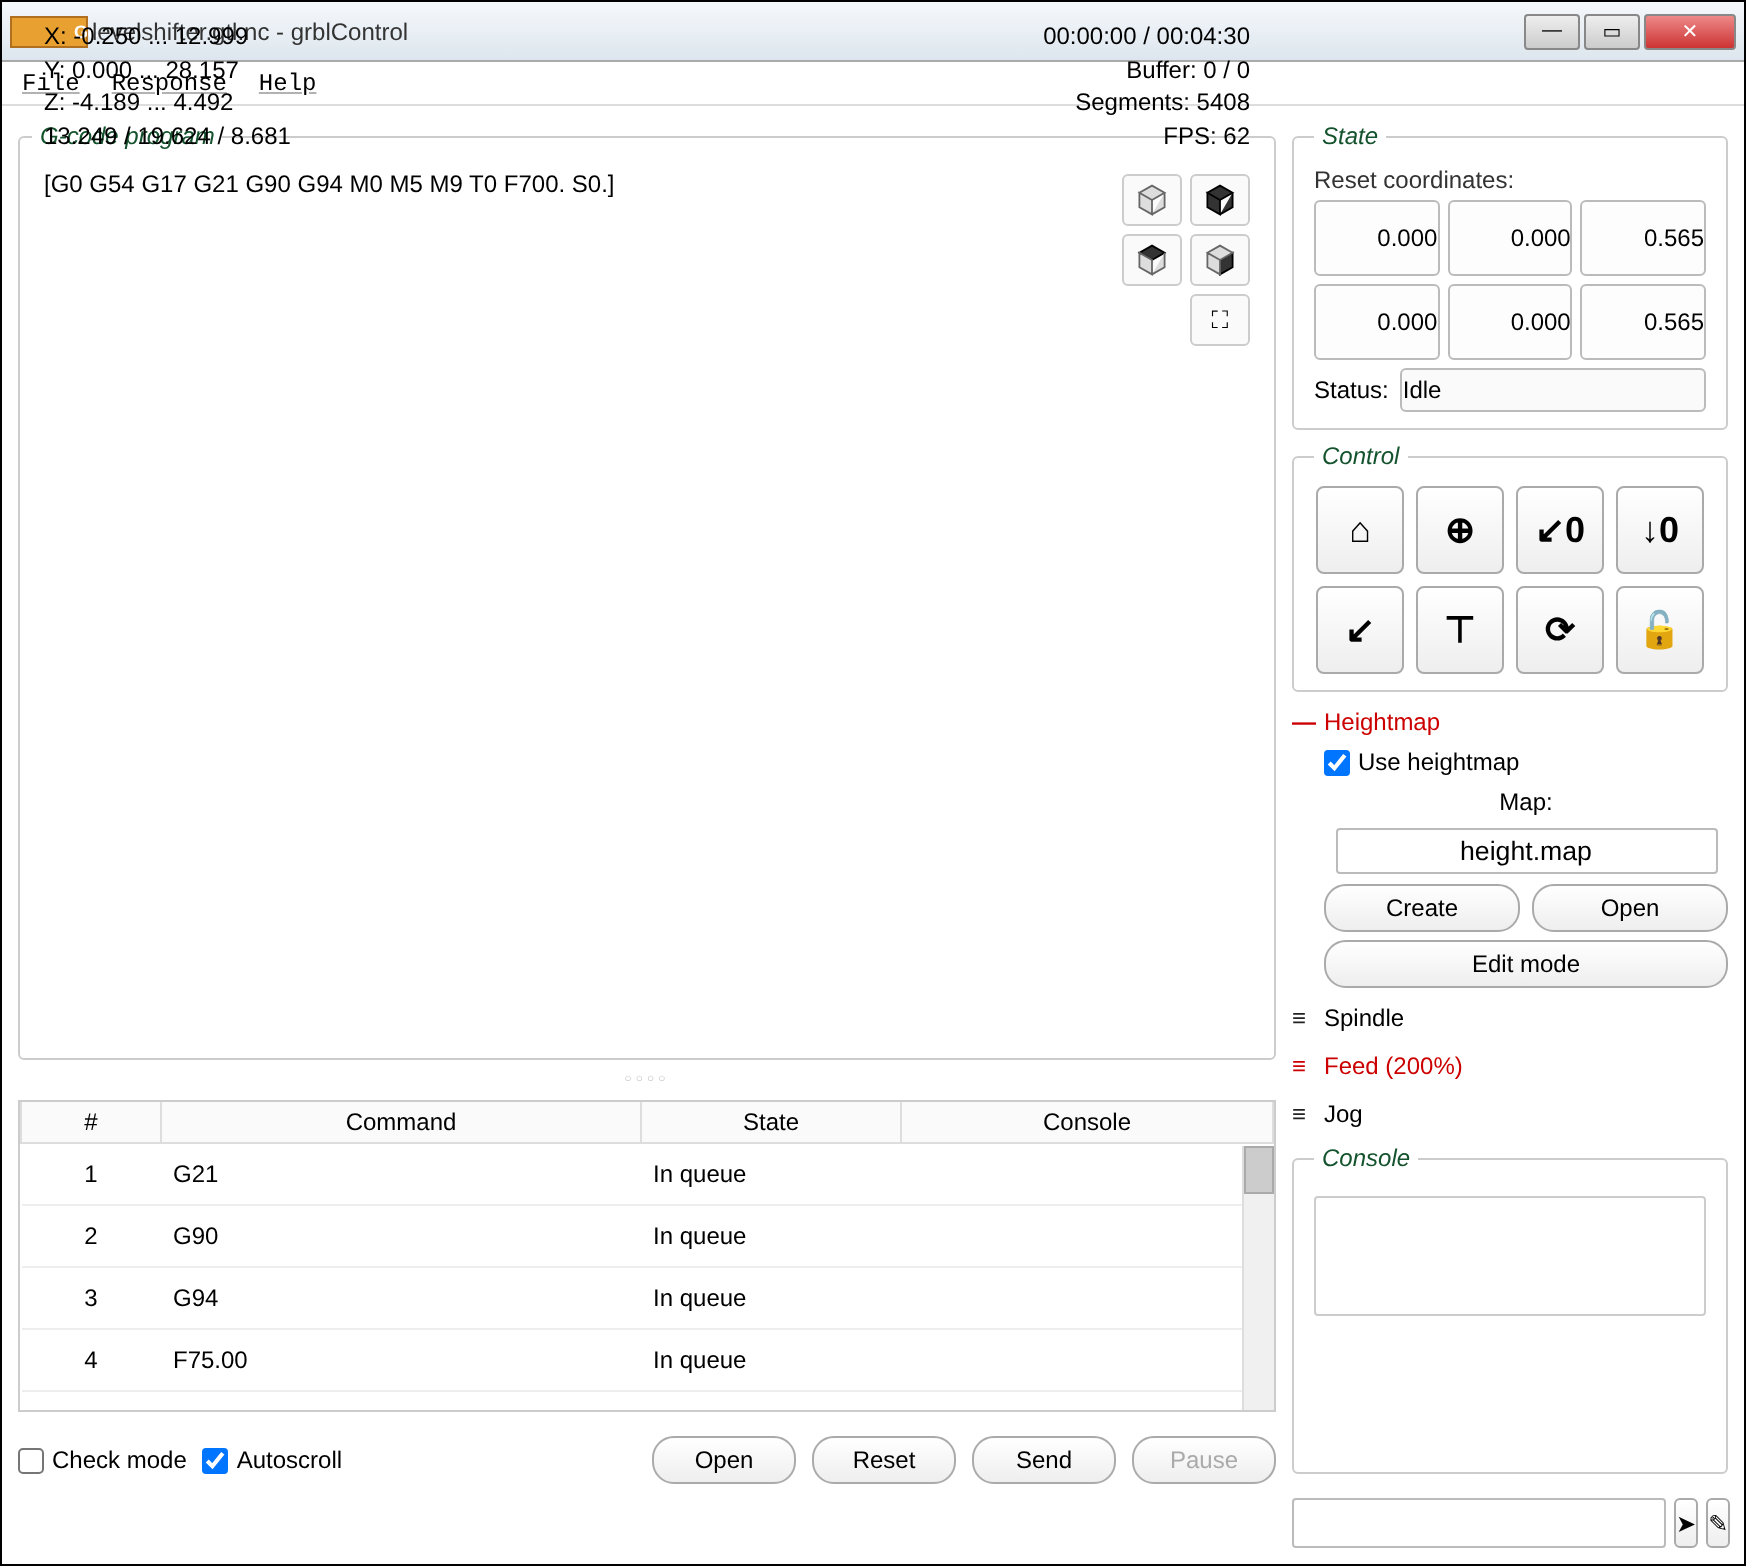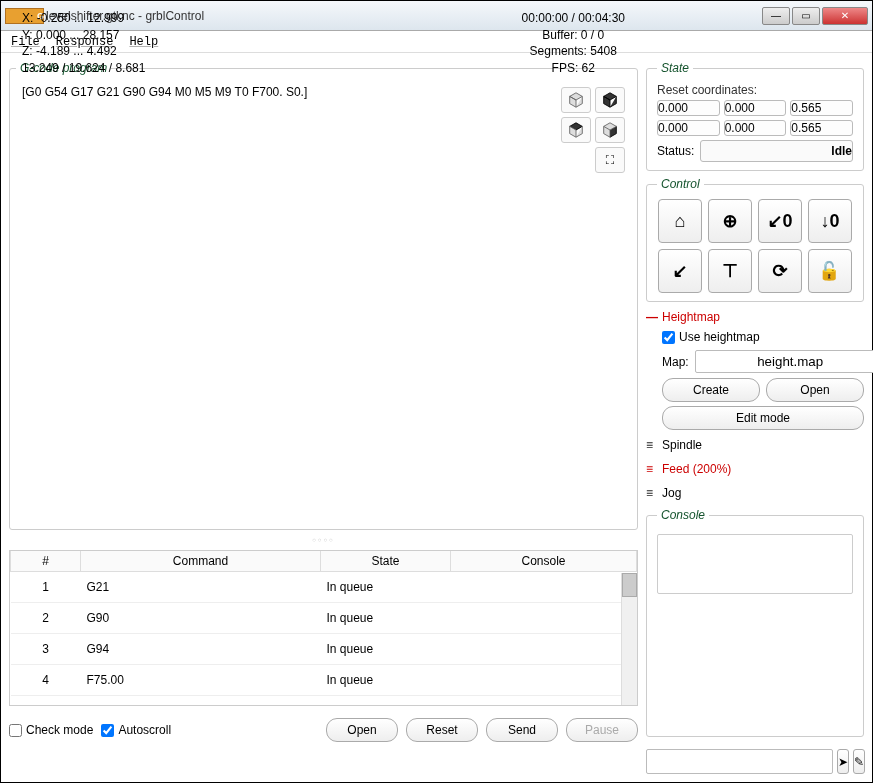--- a/index.html
+++ b/index.html
@@ -24,38 +24,38 @@
 fieldset { border: 1px solid #ccc; border-radius: 3px; padding: 8px 10px; }
 legend { color: #14532d; padding: 0 4px; font-style: italic; }
 
 .viewport { border: 1px solid #ccc; border-radius: 3px; padding: 6px; position: relative; height: 469px; background: #fff; }
 .viz { position: absolute; inset: 6px; background: #fff; }
 .viz-header { position: absolute; top: 4px; left: 6px; font-size: 12px; }
 .viz-icons { position: absolute; top: 6px; right: 6px; display: grid; grid-template-columns: 30px 30px; gap: 4px; }
 .viz-icons div { width: 30px; height: 26px; border: 1px solid #ccc; border-radius: 3px; display: flex; align-items: center; justify-content: center; background: #fafafa; }
 .viz-icons .fs { grid-column: 1 / 3; }
 .viz-coords { position: absolute; bottom: 4px; left: 6px; line-height: 1.4; }
-.viz-stats { position: absolute; bottom: 4px; right: 6px; text-align: center; line-height: 1.4; }
+.viz-stats { position: absolute; bottom: 4px; right: 6px; text-align: right; line-height: 1.4; }
 
 .ctrlgrid { display: grid; grid-template-columns: repeat(4, 44px); grid-template-rows: 44px 44px; gap: 6px; justify-content: center; }
 .ctrlbtn { border: 1px solid #aaa; border-radius: 4px; background: linear-gradient(#fff,#eee); display: flex; align-items: center; justify-content: center; font-size: 18px; font-weight: bold; }
 
 .coordrow { display: flex; gap: 4px; margin-bottom: 4px; }
-.coordbox { flex: 1; border: 1px solid #bbb; border-radius: 3px; text-align: left; padding: 0 0; background: #fdfdfd; }
+.coordbox { flex: 1; border: 1px solid #bbb; border-radius: 3px; text-align: right; padding: 11px 0; background: #fdfdfd; }
 .label { margin-bottom: 3px; color: #333; }
 .statusrow { display: flex; align-items: center; gap: 6px; }
-.statusbox { flex: 1; border: 1px solid #bbb; background: #fafafa; text-align: right; padding: 3px 0; border-radius: 3px; font-weight: bold; }
+.statusbox { flex: 1; border: 1px solid #bbb; background: #fafafa; text-align: left; padding: 3px 0; border-radius: 3px; }
 
 .section-head { display: flex; align-items: center; gap: 6px; padding: 2px 0; }
 .section-head .toggle { width: 10px; color: #222; font-weight: bold; }
 .section-head.red { color: #c00; }
 .section-head.red .toggle { color: #c00; }
 
 .hmap-body { padding: 4px 0 0 16px; }
-.hmap-row { display: flex; align-items: center; gap: 6px; margin-bottom: 5px; }
+.hmap-row { display: flex; align-items: center; gap: 6px; margin-bottom: 5px; flex-direction: column; }
 .hmap-row input[type=text] { flex: 1; border: 1px solid #bbb; padding: 3px 6px; border-radius: 2px; text-align: center; }
 .hmap-btns { display: flex; gap: 6px; }
 .btn { border: 1px solid #aaa; border-radius: 11px; background: linear-gradient(#fff,#eee); padding: 4px 0; text-align: center; cursor: pointer; }
 .btn.wide { flex: 1; }
 .btn.full { width: 100%; margin-top: 4px; }
 .btn.disabled { color: #aaa; }
 
 .console-box { border: 1px solid #ccc; height: 60px; border-radius: 2px; margin-top: 4px; background: #fff; }
 .console-input { display: flex; gap: 4px; margin-top: 6px; }
 .console-input input { flex: 1; border: 1px solid #bbb; padding: 4px; border-radius: 2px; }

